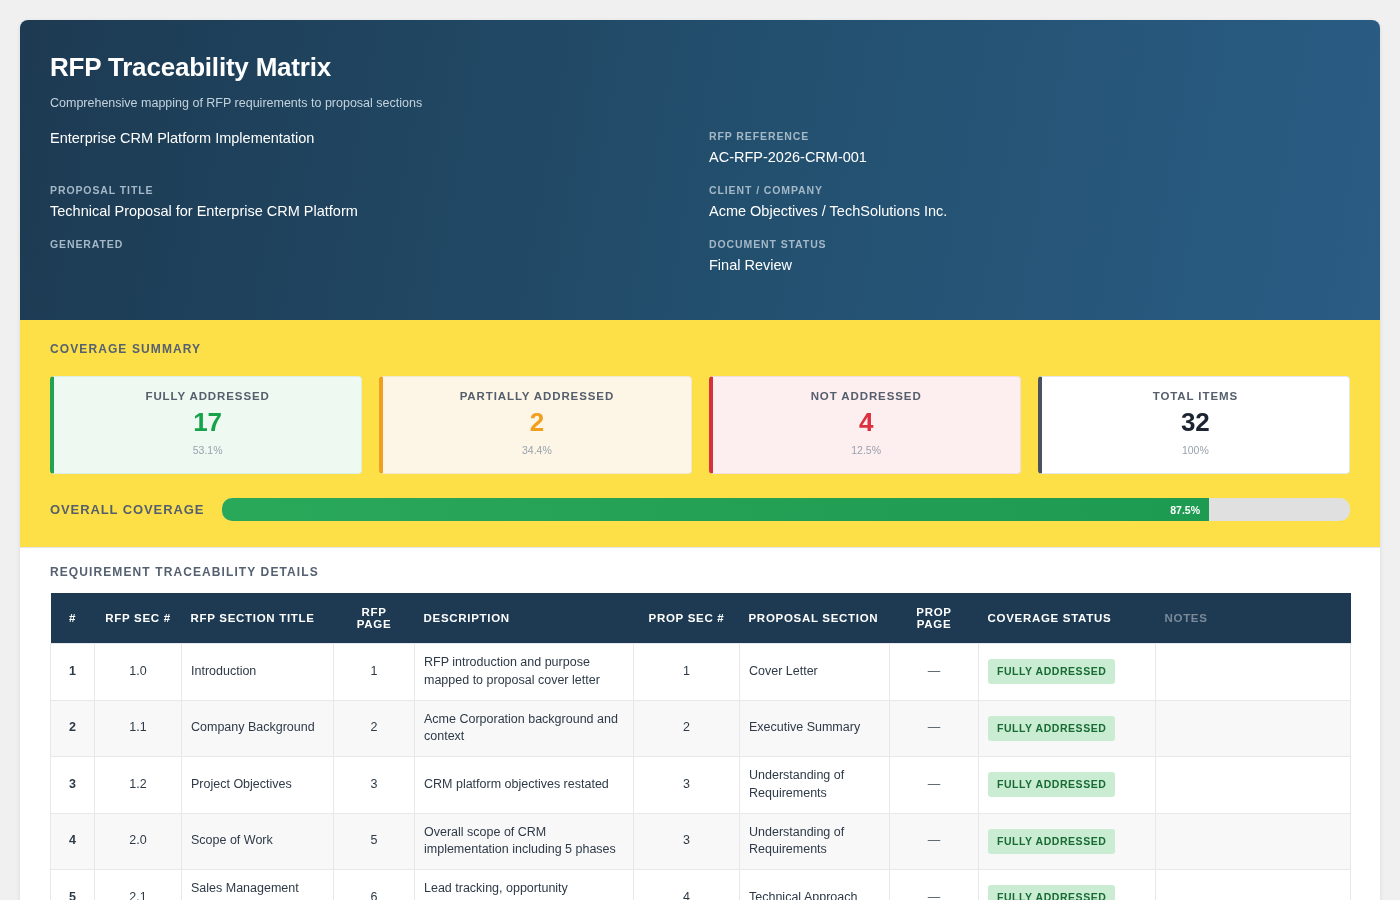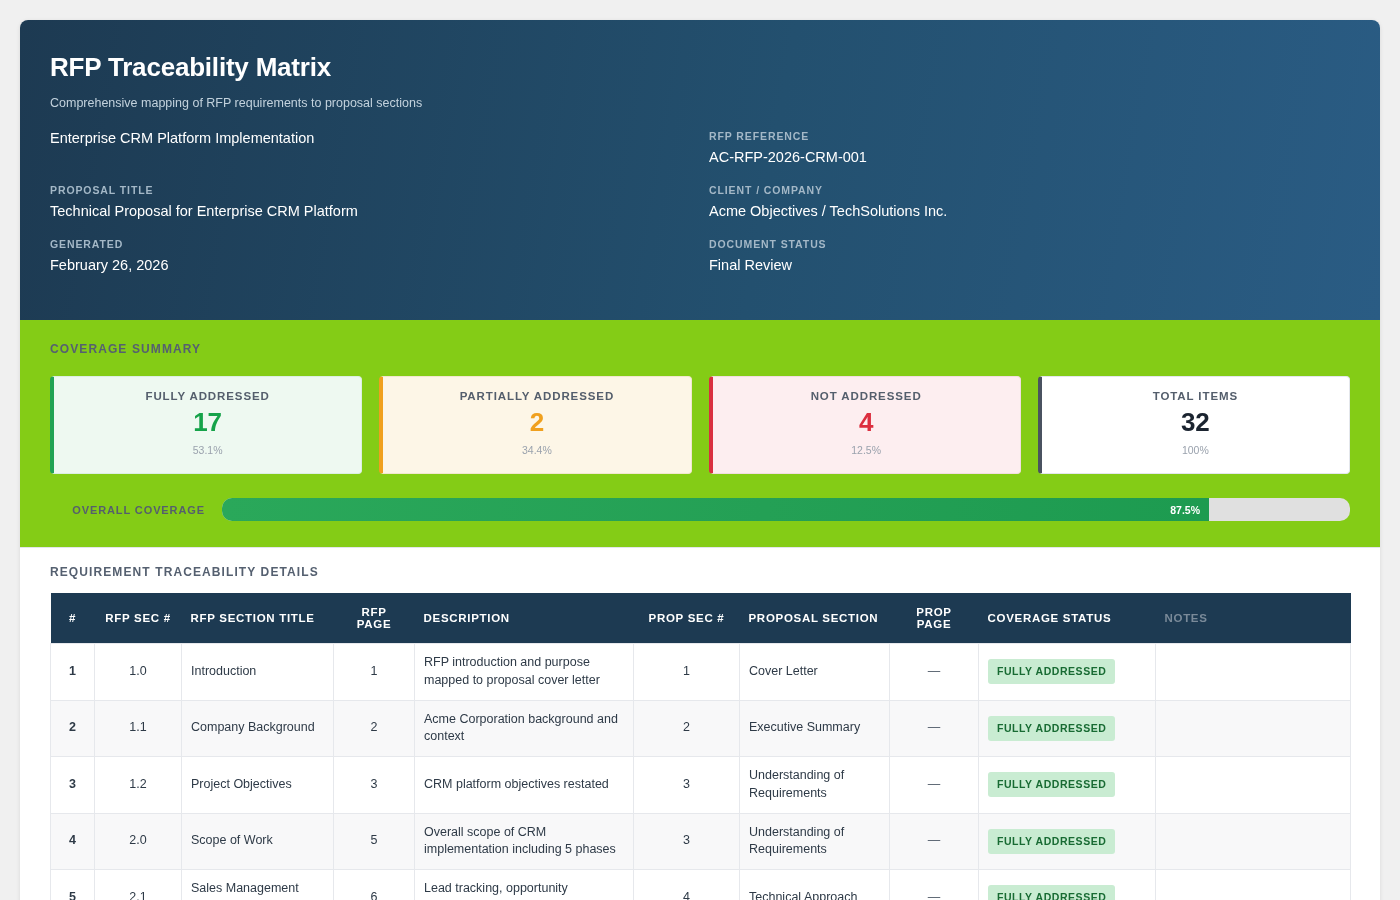--- a/index.html
+++ b/index.html
@@ -66,21 +66,21 @@
     margin-bottom: 7px;
   }
 
   .meta-value {
     font-size: 14.5px;
     color: #ffffff;
   }
 
   
   .coverage-section {
-    background: #84cc16;
+    background: #fde047;
     padding: 22px 30px 26px 30px;
     border-bottom: 1px solid #e2e5ea;
   }
 
   .section-label {
     font-size: 12px;
     font-weight: bold;
     letter-spacing: 1.1px;
     color: #556070;
     text-transform: uppercase;
@@ -133,27 +133,27 @@
     color: #9aa2ad;
   }
 
   .overall-row {
     display: flex;
     align-items: center;
     gap: 17px;
   }
 
   .overall-label {
-    font-size: 11px;
+    font-size: 13px;
     font-weight: bold;
     letter-spacing: 0.9px;
     color: #555f6d;
     text-transform: uppercase;
     width: 155px;
-    text-align: right;
+    text-align: left;
   }
 
   .progress-track {
     position: relative;
     flex: 1;
     height: 23px;
     background: #e0e0e0;
     border-radius: 10px;
     overflow: hidden;
   }
@@ -261,21 +261,20 @@
       <div class="meta-field">
         <div class="meta-label">PROPOSAL TITLE</div>
         <div class="meta-value">Technical Proposal for Enterprise CRM Platform</div>
       </div>
       <div class="meta-field">
         <div class="meta-label">CLIENT / COMPANY</div>
         <div class="meta-value">Acme Objectives / TechSolutions Inc.</div>
       </div>
       <div class="meta-field">
         <div class="meta-label">GENERATED</div>
-        <div class="meta-value">February 26, 2026</div>
       </div>
       <div class="meta-field">
         <div class="meta-label">DOCUMENT STATUS</div>
         <div class="meta-value">Final Review</div>
       </div>
     </div>
   </div>
 
   <div class="coverage-section">
     <div class="section-label">COVERAGE SUMMARY</div>

